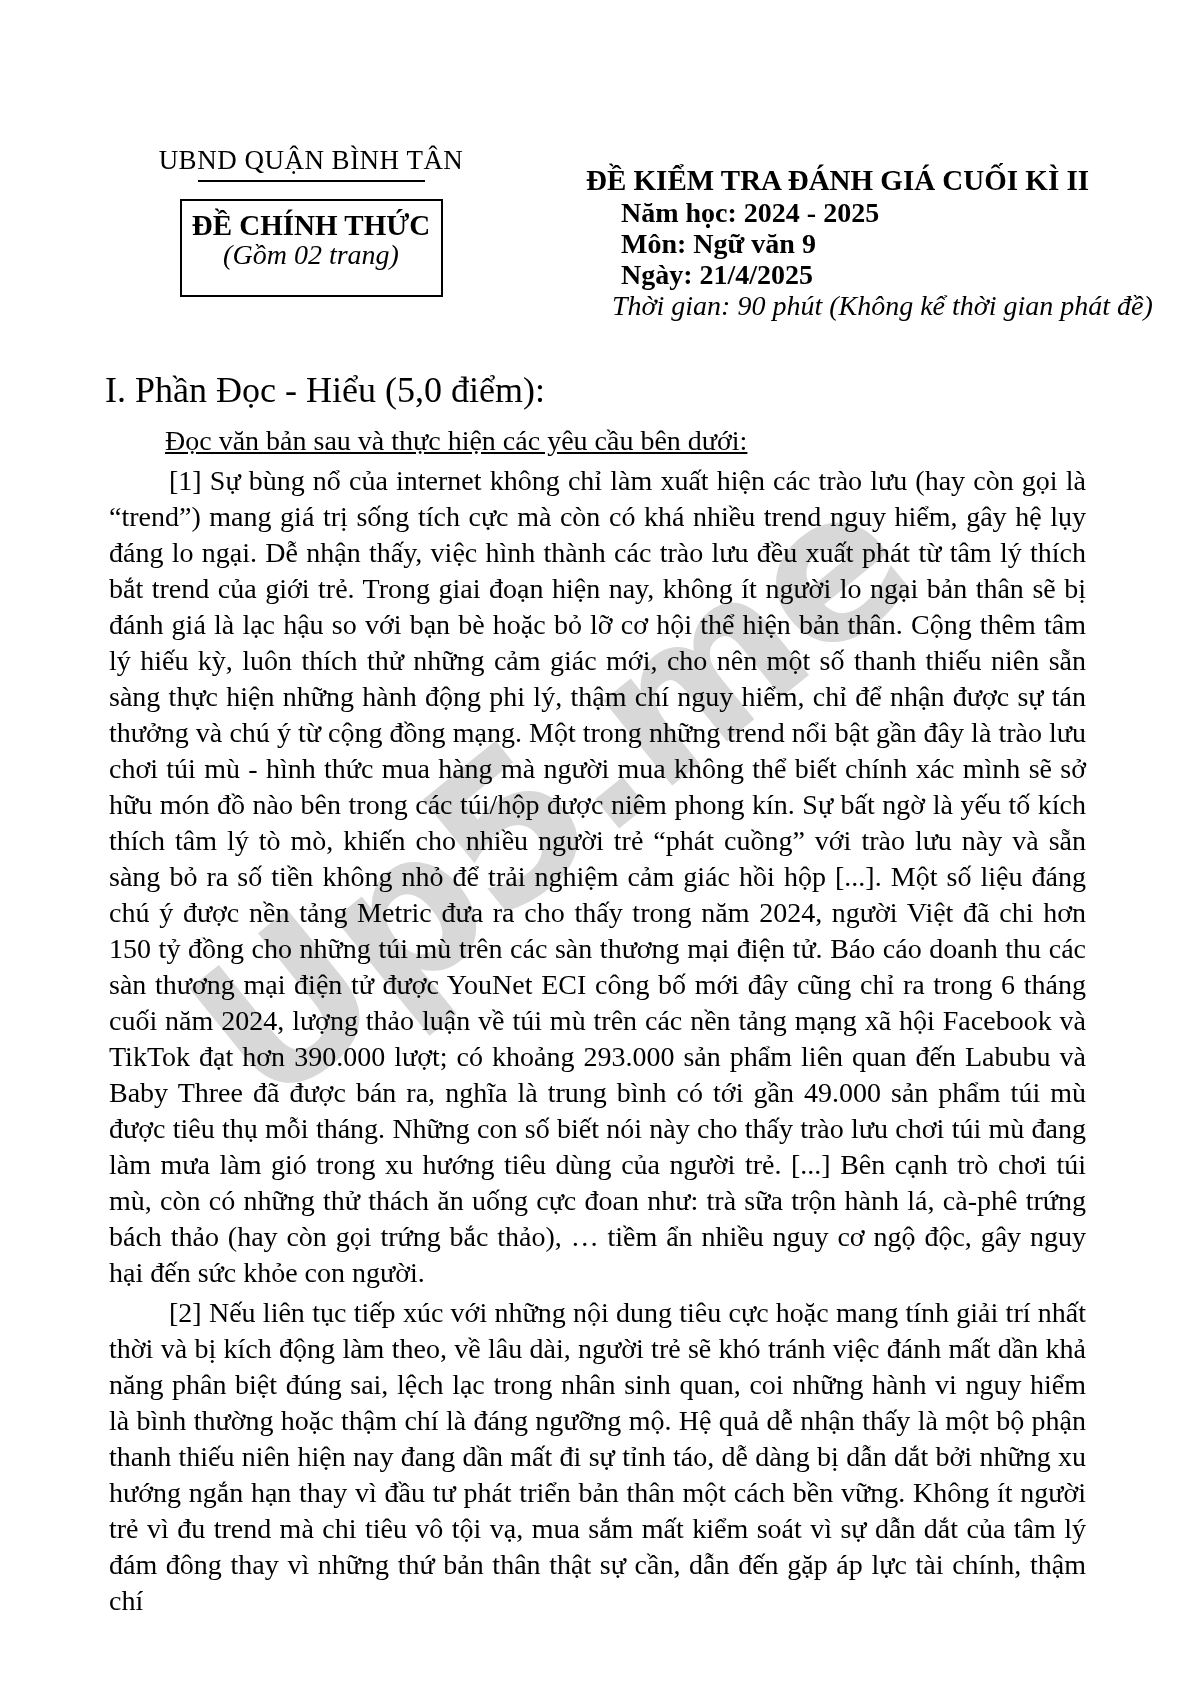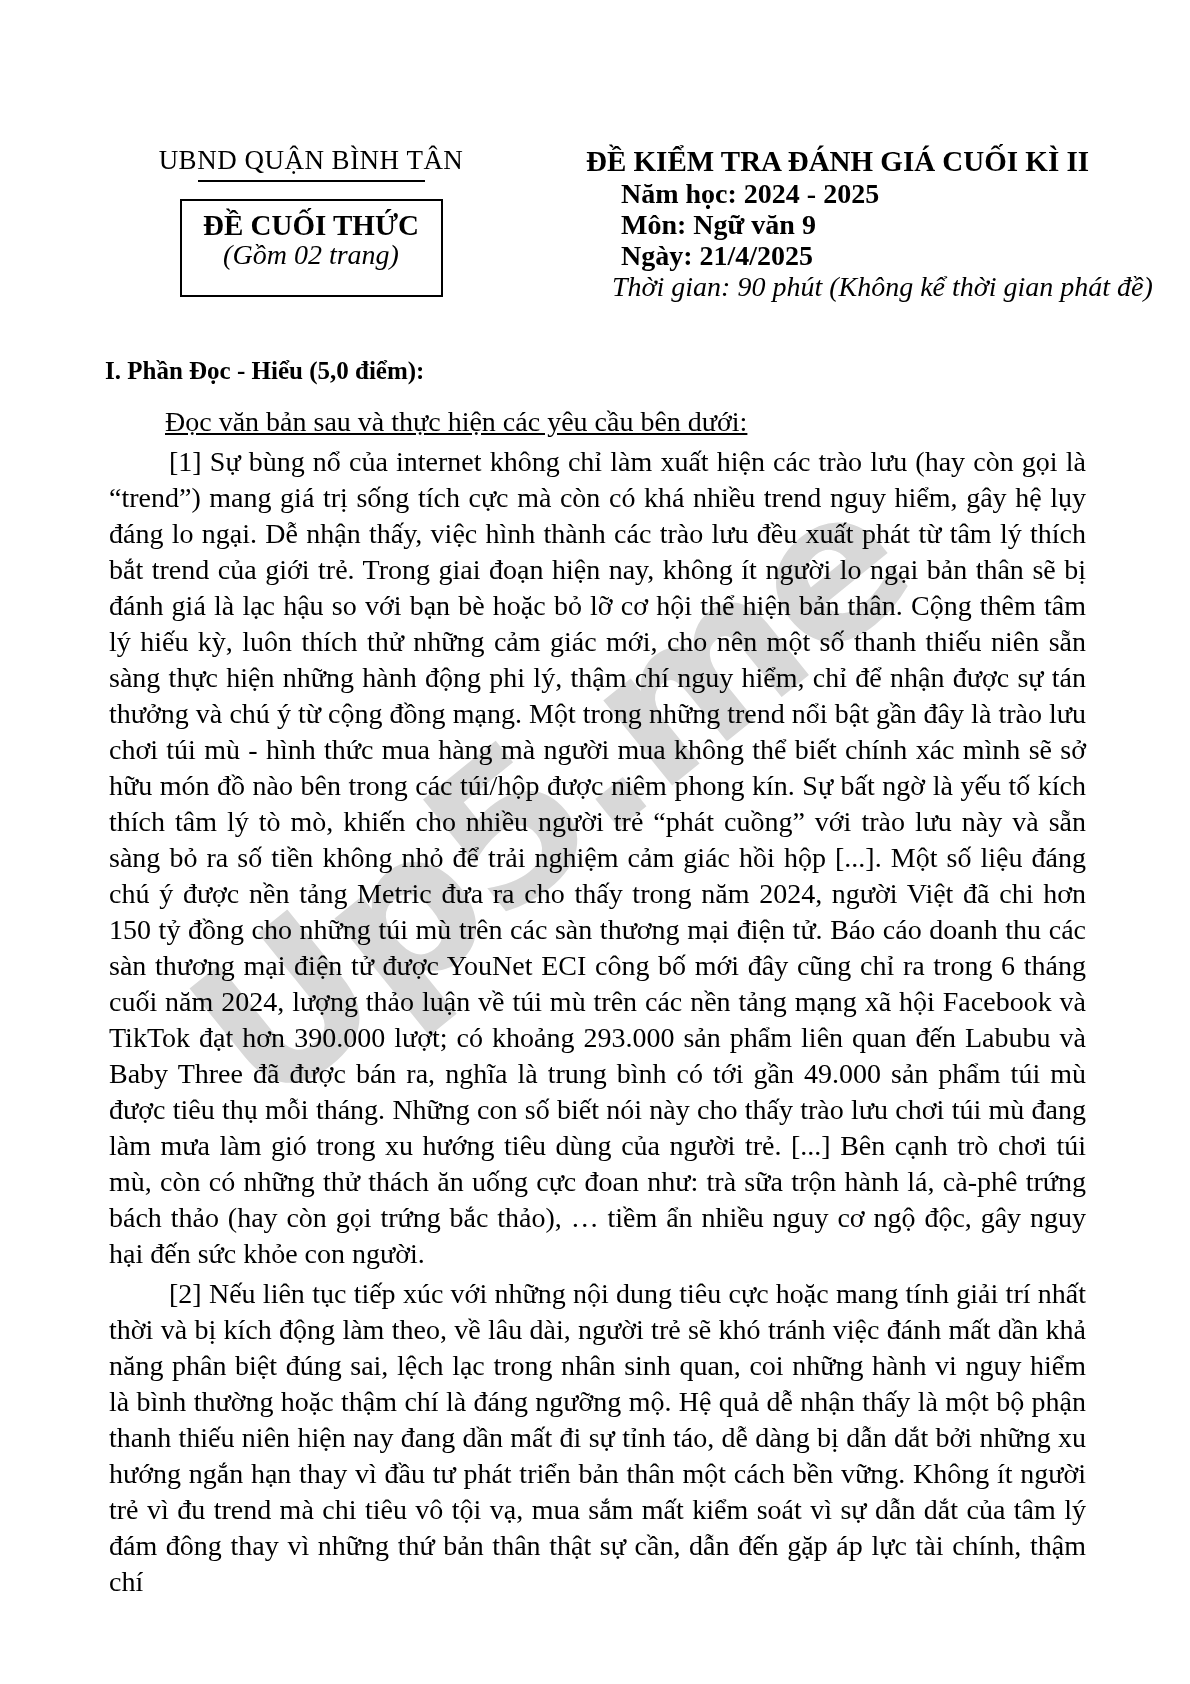--- a/index.html
+++ b/index.html
@@ -79,41 +79,42 @@
   }
   .header-right {
     flex: 1;
     padding-left: 69px;
   }
   .exam-title {
     font-size: 29px;
     line-height: 33px;
     font-weight: bold;
     white-space: nowrap;
+    margin-top: 19px;
   }
   .info-line {
     font-size: 28px;
     line-height: 31px;
     font-weight: bold;
     padding-left: 35px;
   }
   .duration {
     font-size: 28px;
     line-height: 32px;
     font-style: italic;
     padding-left: 26px;
     white-space: nowrap;
   }
   
   .bodytext { margin-top: 50px; }
   .section-title {
     margin: 0 0 15px 0;
-    font-size: 25px;
+    font-size: 36px;
     line-height: 36px;
-    font-weight: bold;
+    font-weight: normal;
   }
   .instruction {
     margin: 0;
     font-size: 28px;
     line-height: 36px;
     text-indent: 60px;
     text-decoration: underline;
   }
   .para {
     margin: 4px;
@@ -131,21 +132,21 @@
   <div class="watermark">Up5.me</div>
 
   <div class="content">
 
     <div class="header">
 
       <div class="header-left">
         <div class="org1">UBND QUẬN BÌNH TÂN</div>
         <div class="rule"></div>
         <div class="official-box">
-          <div class="box-title">ĐỀ CUỐI THỨC</div>
+          <div class="box-title">ĐỀ CHÍNH THỨC</div>
           <div class="box-sub">(Gồm 02 trang)</div>
         </div>
       </div>
 
       <div class="header-right">
         <div class="exam-title">ĐỀ KIỂM TRA ĐÁNH GIÁ CUỐI KÌ II</div>
         <div class="info-line">Năm học: 2024 - 2025</div>
         <div class="info-line">Môn: Ngữ văn 9</div>
         <div class="info-line">Ngày: 21/4/2025</div>
         <div class="duration">Thời gian: 90 phút (Không kể thời gian phát đề)</div>

